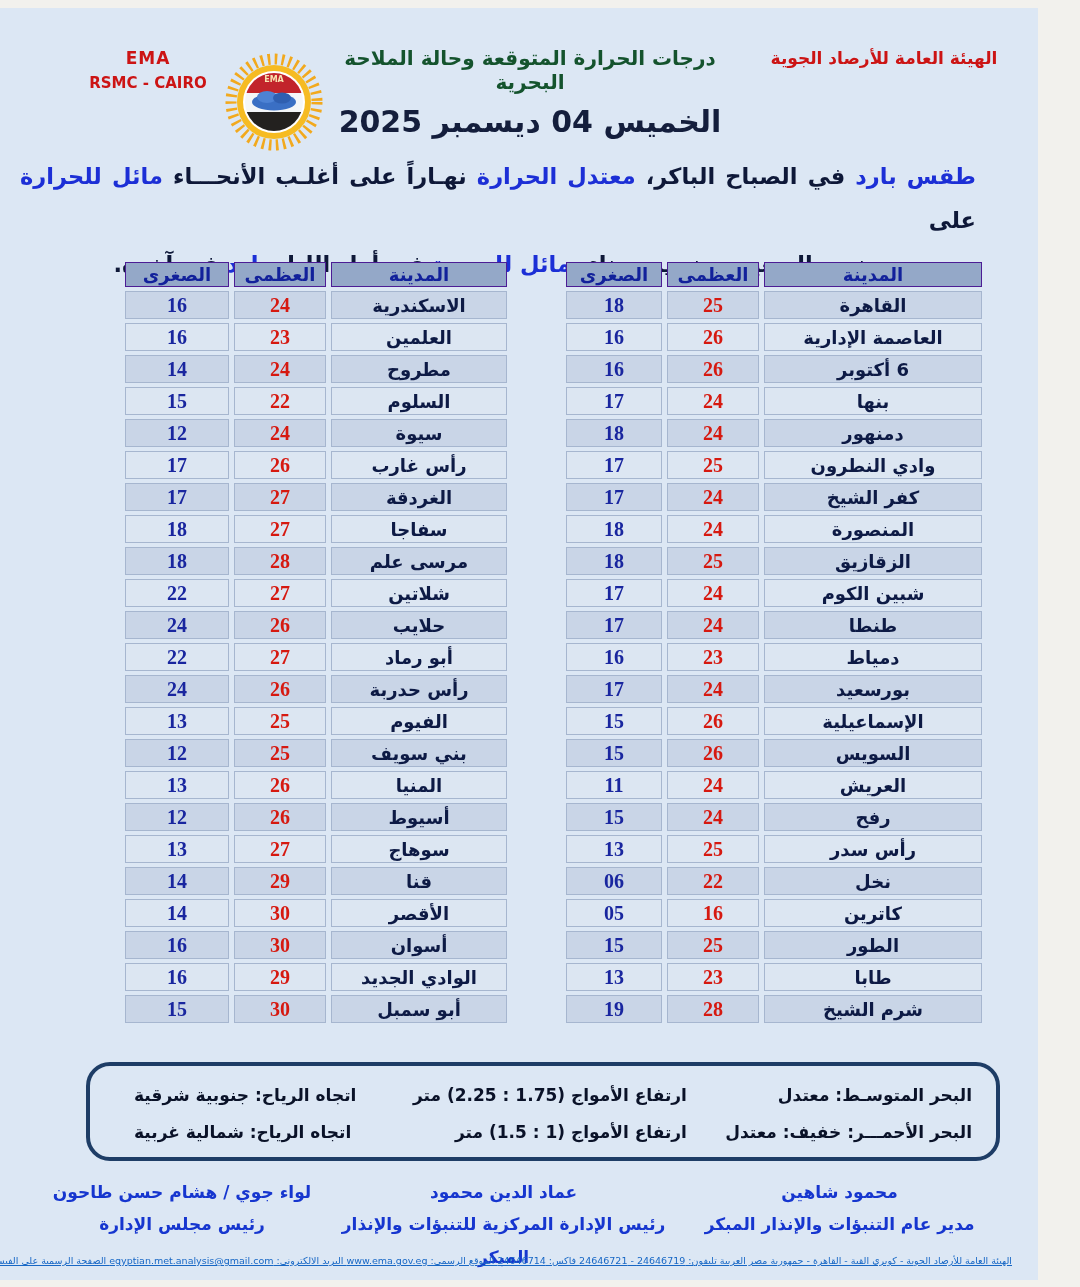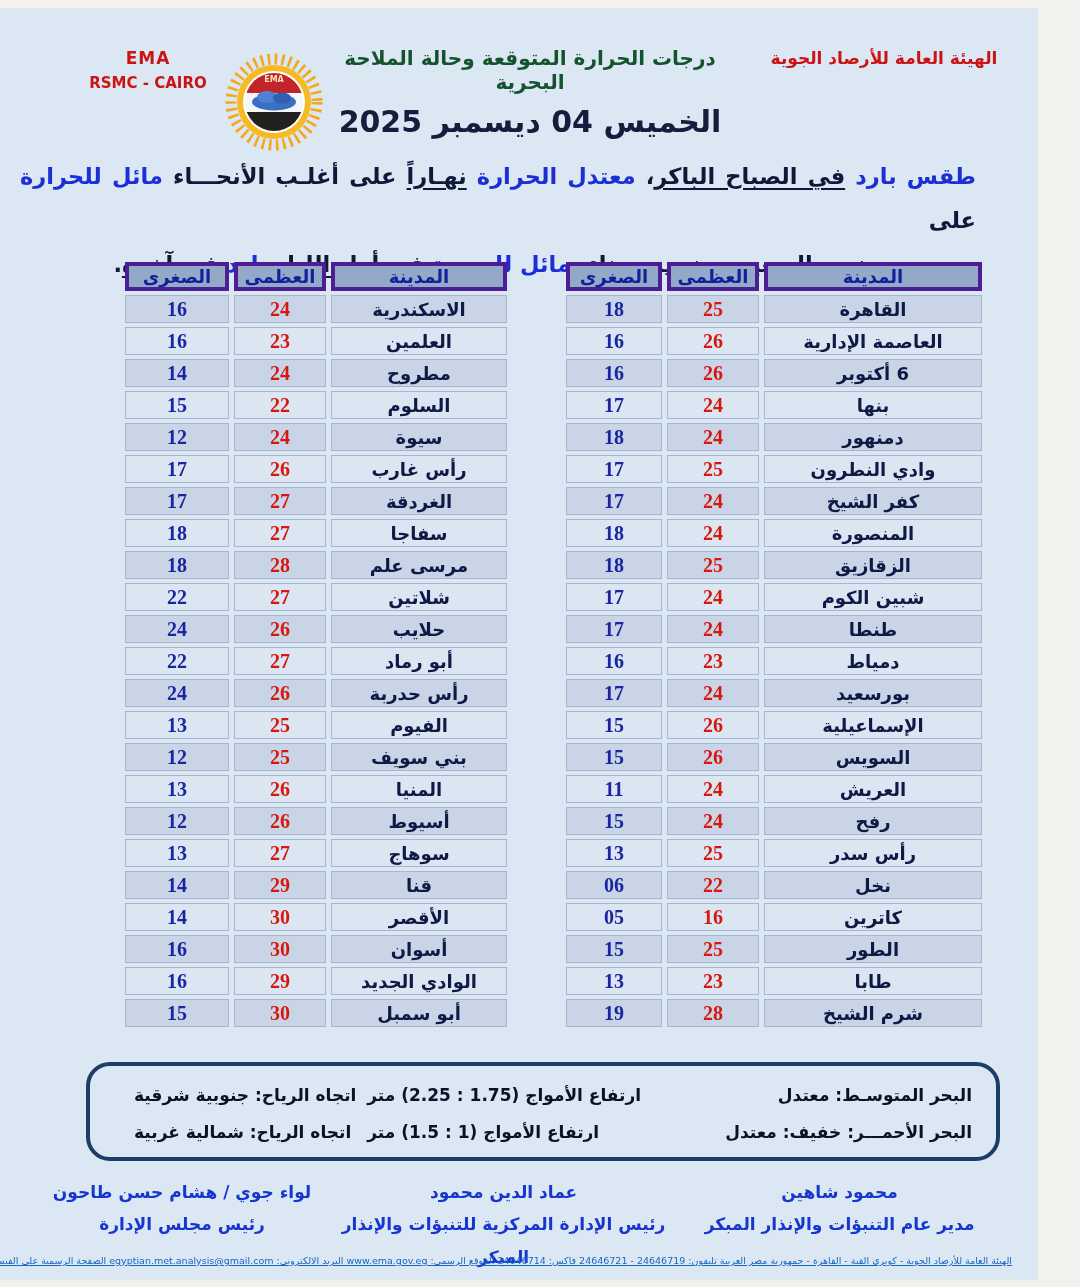--- a/index.html
+++ b/index.html
@@ -22,44 +22,44 @@
   .title-block .t1{color:#14532d;font-size:20px;font-weight:bold;}
   .title-block .t2{color:#141e3c;font-size:30px;font-weight:bold;margin-top:10px;}
   .org-block{position:absolute;left:750px;top:36px;width:268px;text-align:center;color:var(--red);font-weight:bold;font-size:17px;line-height:1.65;}
 
   
   .forecast{position:absolute;top:146px;right:62px;width:956px;font-size:22.5px;font-weight:bold;line-height:44px;}
   .forecast .ln1{text-align:justify;text-align-last:justify;}
   .forecast .ln2{text-align:center;}
   .seg-dark{color:var(--dark-navy);}
   .seg-blue{color:var(--accent-blue);}
-  .seg-u{text-decoration:underline;text-underline-offset:4px;}
+  .seg-u{text-underline-offset:4px;}
 
   
   table.temps{position:absolute;top:250px;border-collapse:separate;border-spacing:5px 4px;}
   table.t-right{left:561px;}
   table.t-left{left:120px;}
-  table.temps th{background:var(--table-header-bg);border:4px solid #4c1d95;color:#12219b;
+  table.temps th{background:var(--table-header-bg);border:1px solid #4c1d95;color:#12219b;
     font-size:18px;font-weight:bold;height:25px;}
   table.temps td{border:1px solid #a6b6cf;height:28px;text-align:center;font-weight:bold;vertical-align:middle;}
   table.temps tr:nth-child(odd) td{background:var(--row-odd);}
   table.temps tr:nth-child(even) td{background:var(--row-even);}
   td.city{color:#0d1a45;font-size:18px;}
   td.max{color:var(--max-temp);}
   td.min{color:var(--min-temp);}
   td.max,td.min{font-size:20px;font-family:"Liberation Serif","DejaVu Serif",serif;}
   .t-right col.c-city{width:218px;} .t-right col.c-max{width:92px;} .t-right col.c-min{width:96px;}
   .t-left  col.c-city{width:176px;} .t-left  col.c-max{width:92px;} .t-left  col.c-min{width:104px;}
 
   
   .marine{position:absolute;left:86px;top:1054px;width:914px;height:99px;border:4px solid #1e3d66;
     border-radius:24px;padding:10px 24px 6px 18px;display:flex;flex-direction:column;justify-content:space-around;}
   .marine .mrow{display:flex;align-items:center;color:#0a1228;font-weight:bold;font-size:17px;}
   .marine .sea{width:33%;text-align:right;}
-  .marine .waves{width:37%;text-align:left;}
+  .marine .waves{width:37%;text-align:right;}
   .marine .wind{width:30%;text-align:left;padding-left:26px;}
 
   
   .signatures{position:absolute;top:1168px;right:40px;width:960px;display:flex;}
   .sig{text-align:center;color:var(--signature-blue);font-weight:bold;font-size:17px;line-height:1.9;}
   .sig.s1{width:33%;} .sig.s2{width:37%;} .sig.s3{width:30%;}
 
   
   .footer{position:absolute;top:1247px;left:62px;width:950px;font-size:9.5px;color:var(--footer-link);
     text-decoration:underline;white-space:nowrap;text-align:center;direction:rtl;}

